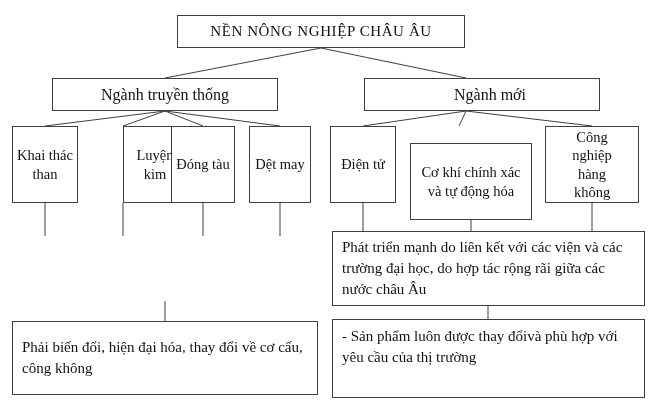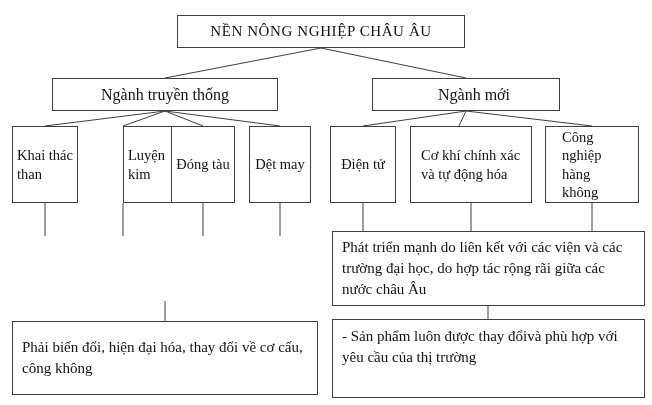--- a/index.html
+++ b/index.html
@@ -24,44 +24,45 @@
     height: 405px;
   }
   .box {
     position: absolute;
     border: 1px solid #3f3f3f;
     background: #ffffff;
     box-sizing: border-box;
     display: flex;
     align-items: center;
     justify-content: center;
+    text-align: center;
     line-height: 1.25;
   }
   .box-root {
     left: 177px; top: 15px; width: 288px; height: 33px;
     font-size: 15px;
     letter-spacing: 0.6px;
   }
   .box-branch {
     height: 33px;
     font-size: 16px;
   }
   .box-branch-left  { left: 52px;  top: 78px; width: 226px; }
-  .box-branch-right { left: 372px; top: 78px; width: 188px; padding-left: 16px; }
+  .box-branch-right { left: 364px; top: 78px; width: 236px; padding-left: 16px; }
   .box-leaf {
     top: 126px; height: 77px;
     font-size: 14.5px;
     padding: 2px 4px;
   }
   .leaf-1 { left: 12px;  width: 66px; }
   .leaf-2 { left: 91px;  width: 64px; margin-left: 32px; }
   .leaf-3 { left: 171px; width: 64px; }
   .leaf-4 { left: 249px; width: 62px; }
   .leaf-5 { left: 330px; width: 66px; }
-  .leaf-6 { left: 410px; width: 122px; padding: 2px 10px; }
+  .leaf-6 { left: 410px; width: 122px; padding: 2px 10px; margin-top: 17px; }
   .leaf-7 { left: 545px; width: 94px;  padding: 2px 16px; }
   .box-wide {
     font-size: 15px;
     line-height: 1.4;
     text-align: left;
     justify-content: flex-start;
     padding: 6px 9px;
   }
   .wide-status-left      { left: 12px;  top: 236px; width: 306px; height: 65px; }
   .wide-status-right     { left: 332px; top: 231px; width: 313px; height: 75px; }

